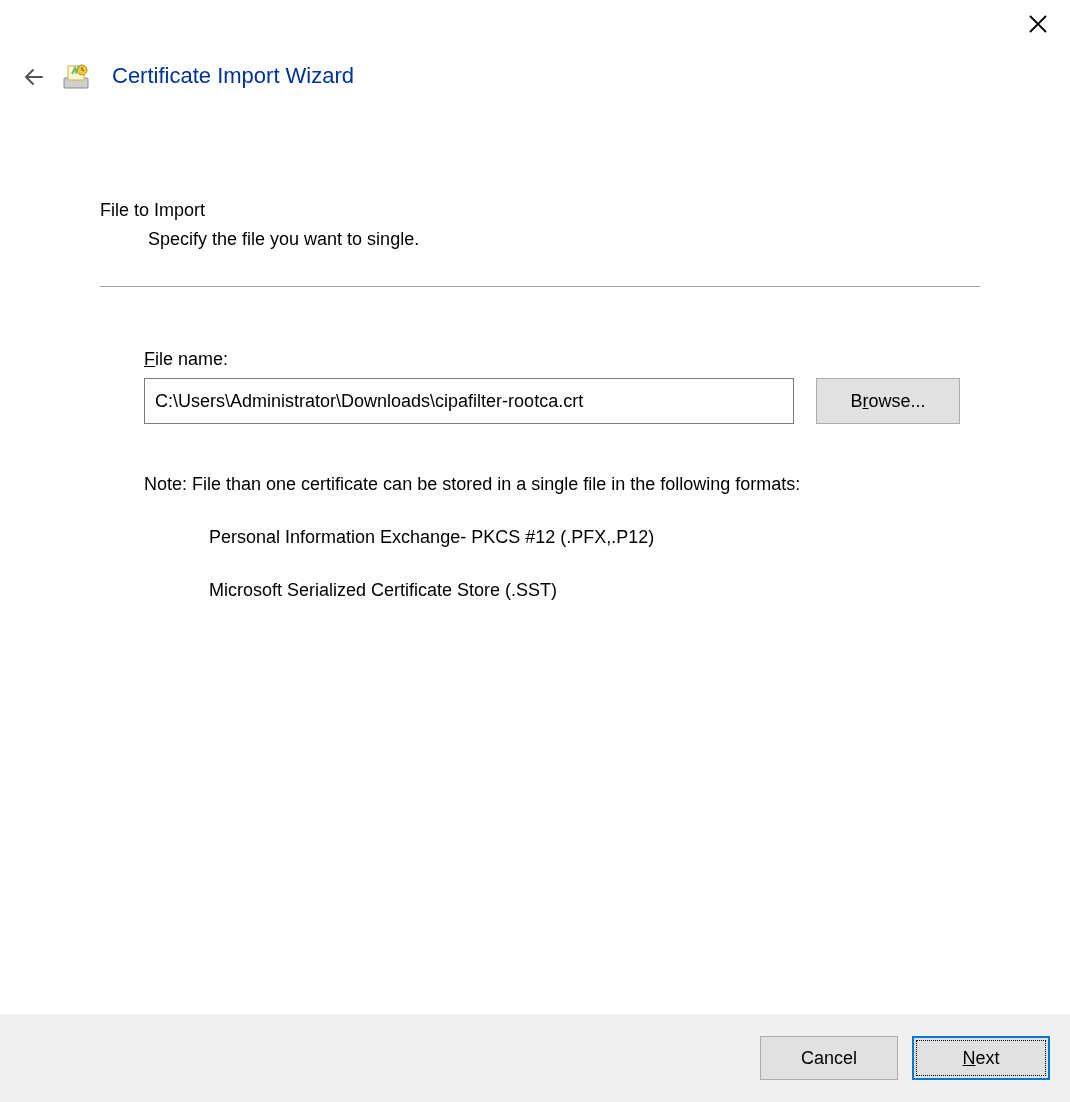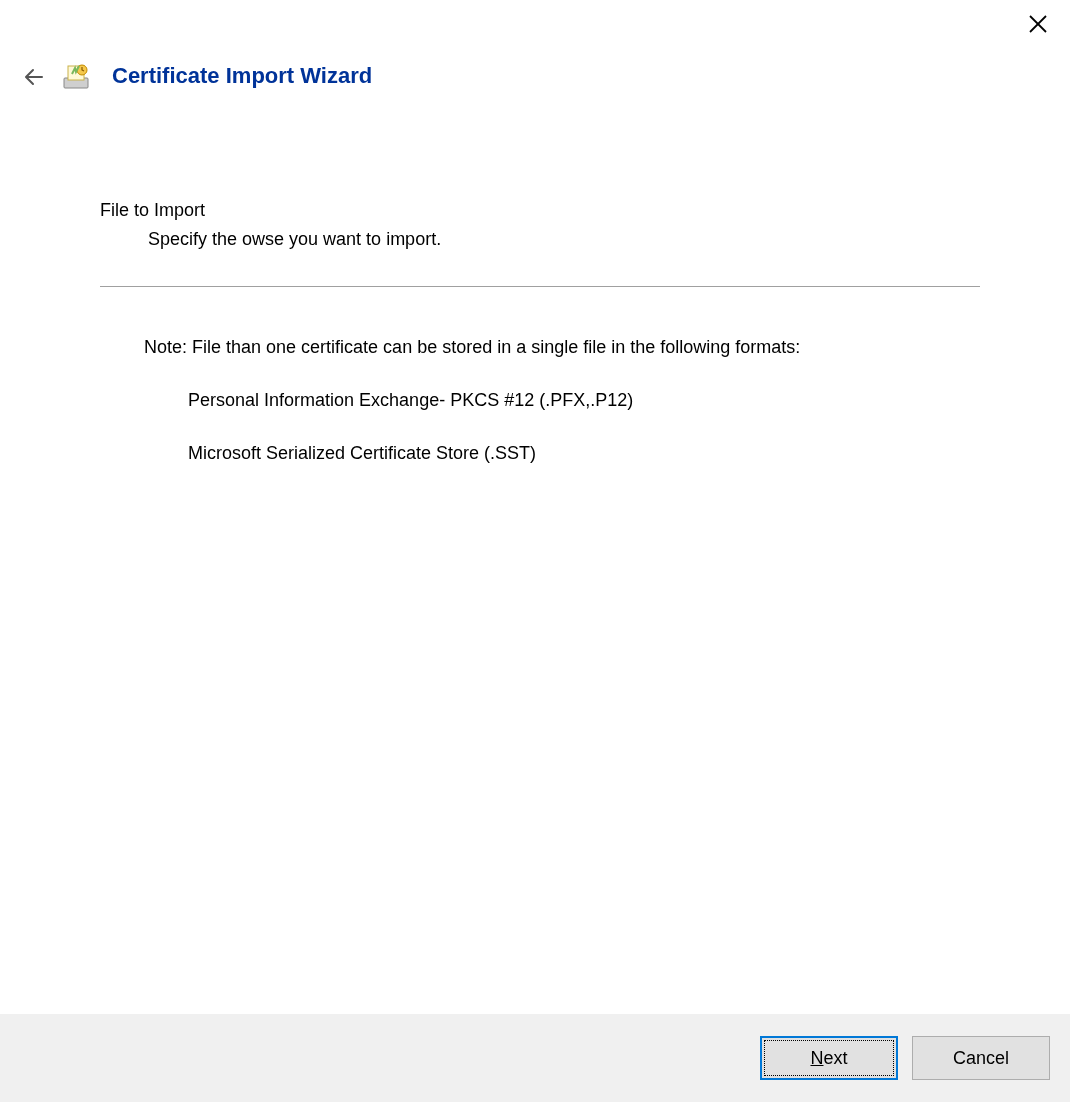--- a/index.html
+++ b/index.html
@@ -40,21 +40,21 @@
   .wizard-icon {
     width: 32px;
     height: 32px;
     display: flex;
     align-items: center;
     justify-content: center;
   }
   .wizard-title {
     font-size: 22px;
     color: #003399;
-    font-weight: 700;
+    font-weight: 400;
   }
   .content {
     padding: 108px 90px 0 100px;
   }
   .section-title {
     font-size: 18px;
     font-weight: 400;
     margin-bottom: 8px;
   }
   .section-sub {
@@ -100,21 +100,21 @@
     cursor: pointer;
   }
   .note-block {
     margin-top: 48px;
     margin-left: 44px;
     font-size: 18px;
     line-height: 1.4;
   }
   .note-formats {
     margin-top: 28px;
-    margin-left: 44px;
+    margin-left: 65px;
   }
   .note-formats p {
     margin-bottom: 28px;
   }
   .footer {
     position: absolute;
     bottom: 0;
     left: 0;
     right: 0;
     height: 88px;
@@ -167,29 +167,36 @@
       <circle cx="20" cy="10" r="5" fill="#f5c84c" stroke="#c28b00"></circle>
       <path d="M20 7v3l2 1" stroke="#8a5a00" stroke-width="1.2" fill="none"></path>
       <path d="M10 14 L13 8 L14 12 L17 6" stroke="#7ab85c" stroke-width="2" fill="none"></path>
     </svg>
   </div>
   <div class="wizard-title">Certificate Import Wizard</div>
 </div>
 
 <div class="content">
   <div class="section-title">File to Import</div>
-  <div class="section-sub">Specify the owse you want to import.</div>
+  <div class="section-sub">Specify the file you want to single.</div>
   <hr class="divider">
 
+  <div class="field-block">
+    <div class="field-label"><span class="u">F</span>ile name:</div>
+    <div class="file-row">
+      <input type="text" class="file-input" value="C:\Users\Administrator\Downloads\cipafilter-rootca.crt" style="">
+      <button class="browse-btn">B<span class="u">r</span>owse...</button>
+    </div>
+  </div>
 
   <div class="note-block">
     <div>Note:  File than one certificate can be stored in a single file in the following formats:</div>
     <div class="note-formats">
       <p>Personal Information Exchange- PKCS #12 (.PFX,.P12)</p>
       <p>Microsoft Serialized Certificate Store (.SST)</p>
     </div>
   </div>
 </div>
 
 <div class="footer">
+  <button class="btn">Cancel</button>
   <button class="btn btn-default"><span class="u">N</span>ext</button>
-  <button class="btn">Cancel</button>
 </div>
 
 </body></html>

